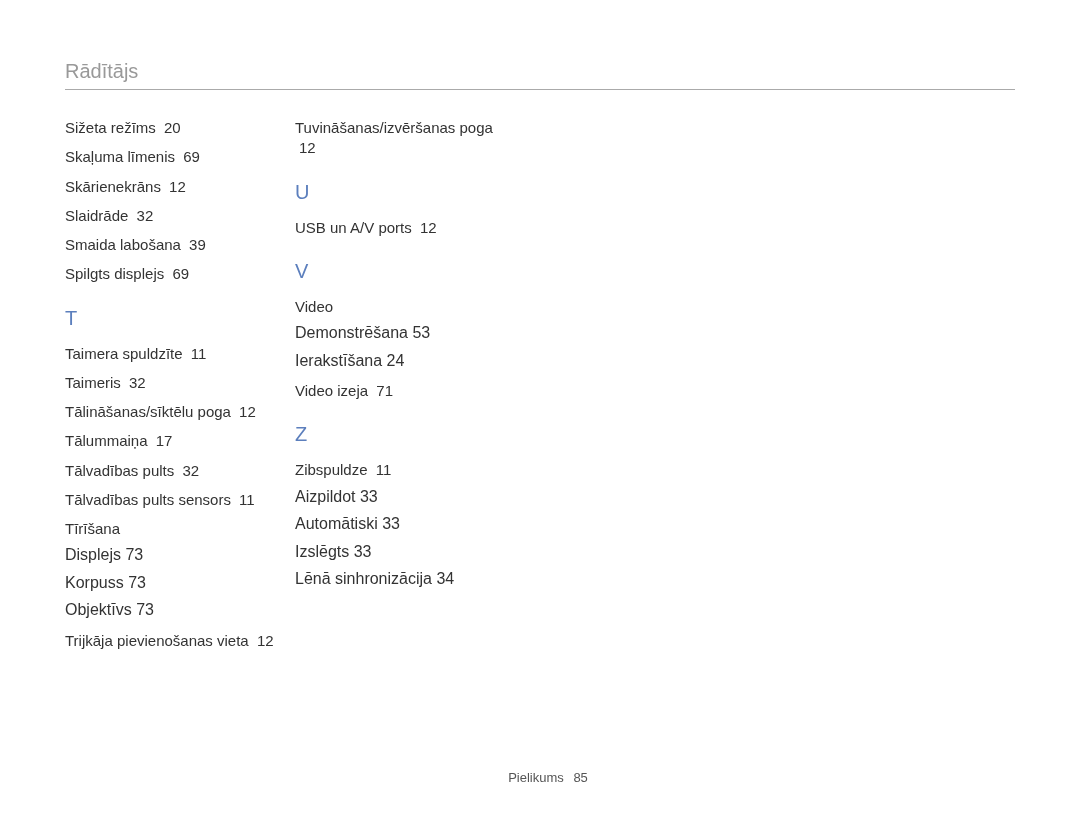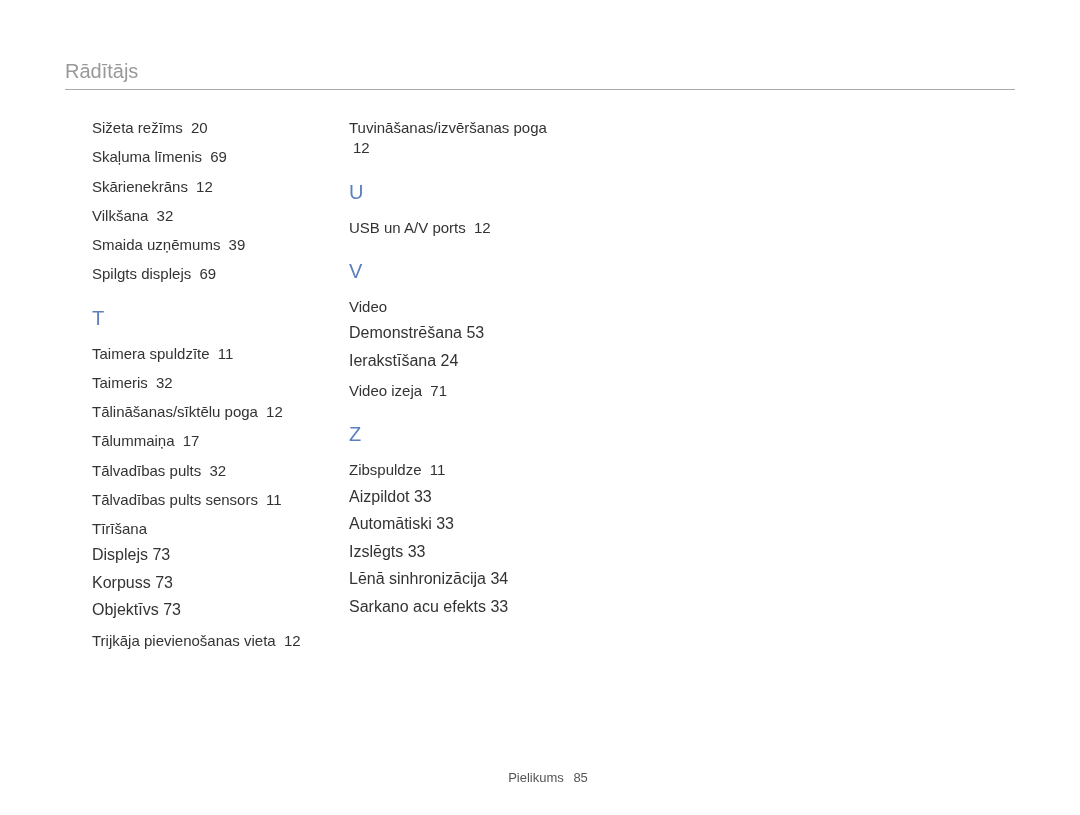--- a/index.html
+++ b/index.html
@@ -30,21 +30,20 @@
     border-top: 1px solid #aaaaaa;
     margin: 0;
   }
   .columns {
     display: flex;
     flex-direction: row;
   }
   .col {
     width: 220px;
     margin-right: 10px;
-    margin-left: 27px;
   }
   .entry-main {
     font-size: 15px;
     color: #333333;
     line-height: 1.35;
     margin-bottom: 9px;
   }
   .entry-main .page-ref {
     margin-left: 4px;
   }
@@ -98,25 +97,25 @@
         </div>
         <div class="entry-main">
           <span>Skaļuma līmenis</span>
           <span class="page-ref">69</span>
         </div>
         <div class="entry-main">
           <span>Skārienekrāns</span>
           <span class="page-ref">12</span>
         </div>
         <div class="entry-main">
-          <span>Vilkšana</span>
+          <span>Slaidrāde</span>
           <span class="page-ref">32</span>
         </div>
         <div class="entry-main">
-          <span>Smaida uzņēmums</span>
+          <span>Smaida labošana</span>
           <span class="page-ref">39</span>
         </div>
         <div class="entry-main">
           <span>Spilgts displejs</span>
           <span class="page-ref">69</span>
         </div>
       </div>
 
       <div class="letter-heading">T</div>
 
@@ -224,24 +223,20 @@
             <span>Automātiski</span>
             <span class="page-ref">33</span>
           </div>
           <div class="entry-sub">
             <span>Izslēgts</span>
             <span class="page-ref">33</span>
           </div>
           <div class="entry-sub">
             <span>Lēnā sinhronizācija</span>
             <span class="page-ref">34</span>
-          </div>
-          <div class="entry-sub">
-            <span>Sarkano acu efekts</span>
-            <span class="page-ref">33</span>
           </div>
         </div>
       </div>
     </div>
 
   </div>
 
   <div class="footer">
     <span>Pielikums</span>
     <span class="page-num">85</span>

